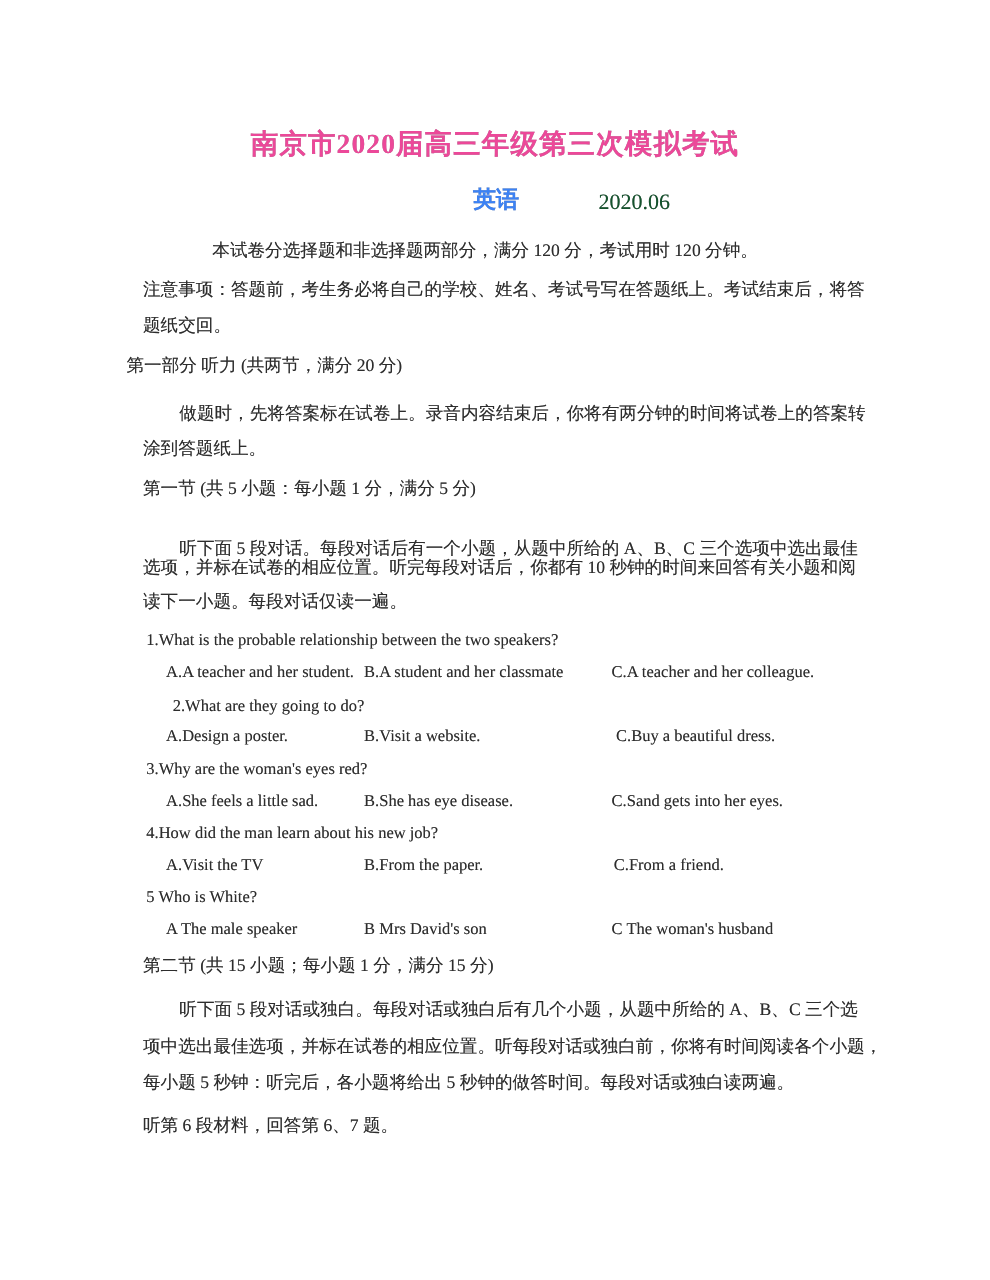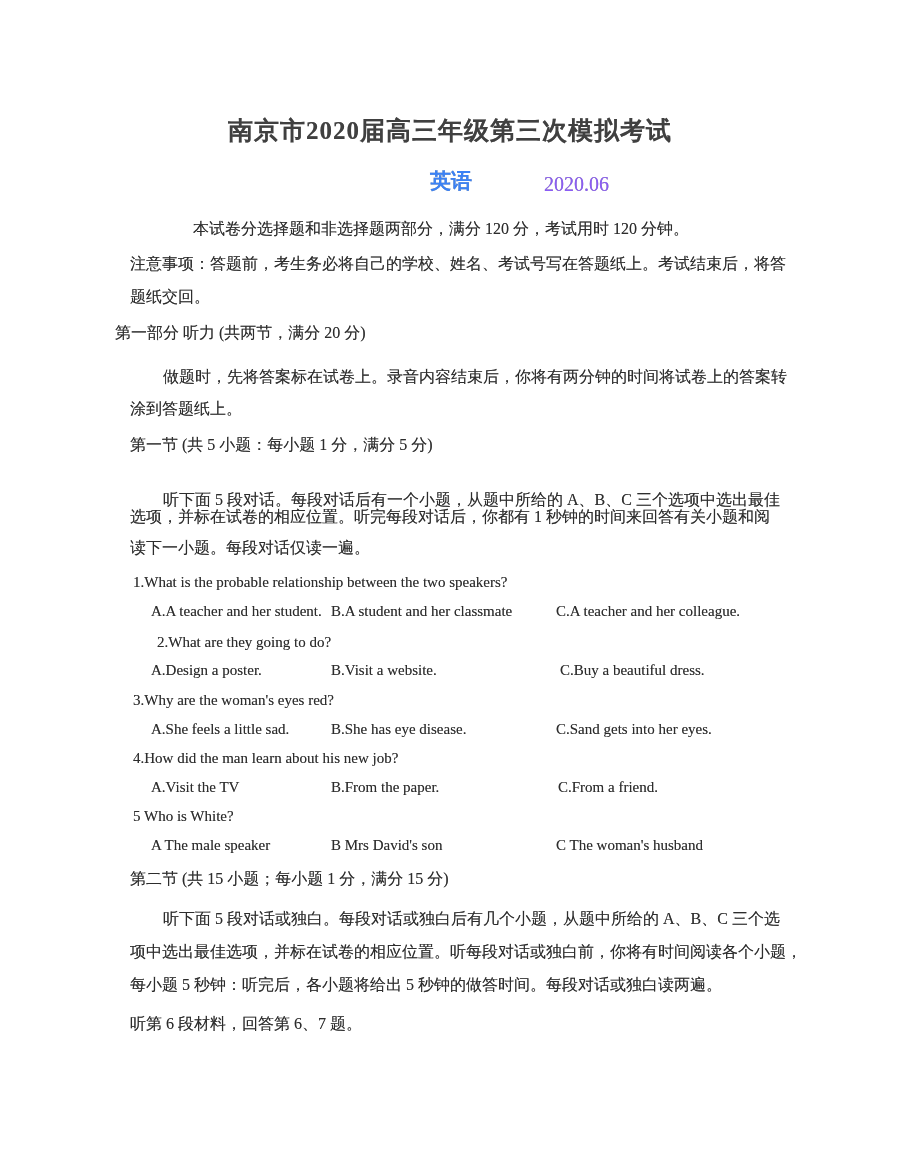--- a/index.html
+++ b/index.html
@@ -31,35 +31,35 @@
     line-height: 1;
   }
   .exam-title {
     left: 0;
     width: 900px;
     text-align: center;
     top: 114px;
     font-family: "Liberation Serif", serif;
     font-size: 25px;
     font-weight: bold;
-    color: #404040;
+    color: #ec4899;
     letter-spacing: 1px;
   }
   .subject {
     left: 430px;
     top: 171px;
     font-size: 21px;
     font-weight: bold;
     color: #3b82f6;
   }
   .examdate {
     left: 544px;
     top: 173px;
     font-size: 20px;
-    color: #8b5cf6;
+    color: #14532d;
   }
   .optrow {
     position: absolute;
     left: 133px;
     width: 680px;
     height: 20px;
   }
   .opt {
     position: absolute;
     top: 0;
@@ -82,21 +82,21 @@
   <div class="line cn" style="left:193px; top:221px;">本试卷分选择题和非选择题两部分，满分 120 分，考试用时 120 分钟。</div>
   <div class="line cn" style="left:130px; top:256px;">注意事项：答题前，考生务必将自己的学校、姓名、考试号写在答题纸上。考试结束后，将答</div>
   <div class="line cn" style="left:130px; top:289px;">题纸交回。</div>
 
   <div class="line cn" style="left:115px; top:325px;">第一部分 听力 (共两节，满分 20 分)</div>
   <div class="line cn" style="left:163px; top:369px;">做题时，先将答案标在试卷上。录音内容结束后，你将有两分钟的时间将试卷上的答案转</div>
   <div class="line cn" style="left:130px; top:401px;">涂到答题纸上。</div>
 
   <div class="line cn" style="left:130px; top:437px;">第一节 (共 5 小题：每小题 1 分，满分 5 分)</div>
   <div class="line cn" style="left:163px; top:492px;">听下面 5 段对话。每段对话后有一个小题，从题中所给的 A、B、C 三个选项中选出最佳</div>
-  <div class="line cn" style="left:130px; top:509px;">选项，并标在试卷的相应位置。听完每段对话后，你都有 1 秒钟的时间来回答有关小题和阅</div>
+  <div class="line cn" style="left:130px; top:509px;">选项，并标在试卷的相应位置。听完每段对话后，你都有 10 秒钟的时间来回答有关小题和阅</div>
   <div class="line cn" style="left:130px; top:540px;">读下一小题。每段对话仅读一遍。</div>
 
   <div class="line en" style="left:133px; top:575px;">1.What is the probable relationship between the two speakers?</div>
   <div class="optrow en" style="top:604px;">
     <span class="opt a">A.A teacher and her student.</span>
     <span class="opt b">B.A student and her classmate</span>
     <span class="opt c">C.A teacher and her colleague.</span>
   </div>
 
   <div class="line en" style="left:133px; top:635px;margin-left:24px;">2.What are they going to do?</div>

